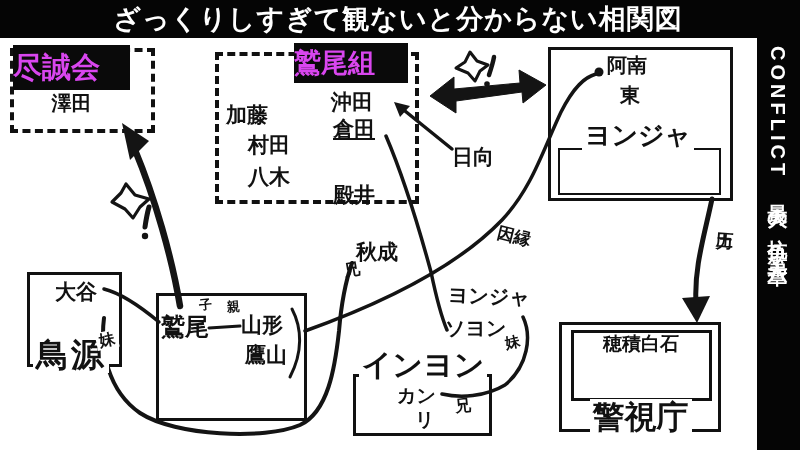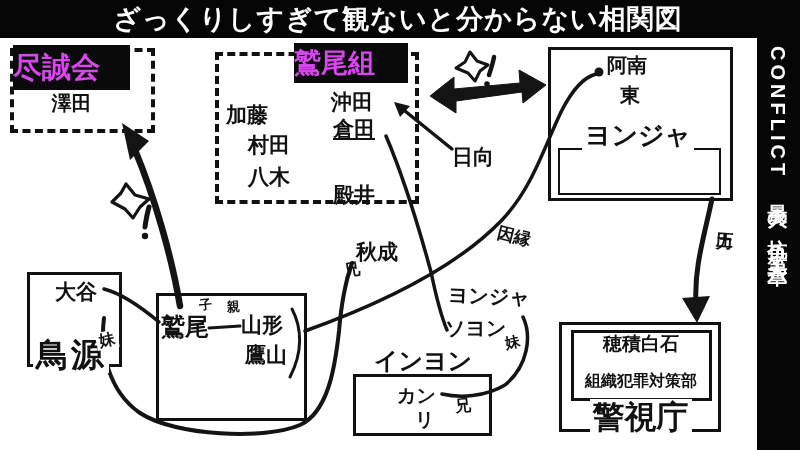--- a/index.html
+++ b/index.html
@@ -67,38 +67,37 @@
   <div class="t g" style="left:620px;top:84px;font-size:20px;">東</div>
   <div class="box" style="left:558px;top:148px;width:159px;height:43px;border:2.5px solid #111;"></div>
   <div class="t m center" style="left:548px;top:122px;width:180px;font-size:26px;"><span class="wbg">ヨンジャ</span></div>
 
   <div class="box" style="left:559px;top:322px;width:156px;height:104px;border:3.5px solid #111;"></div>
   <div class="box" style="left:571px;top:330px;width:135px;height:65px;border:3px solid #111;"></div>
   <div class="t m" style="left:571px;top:334px;width:140px;display:flex;justify-content:center;font-size:19px;">
     <span>穂積</span>
     <span>白石</span>
   </div>
-  <div class="t m center" style="left:567px;top:372px;width:148px;font-size:16px;">組織犯罪対策部</div>
   <div class="t m center" style="left:559px;top:400px;width:163px;font-size:32px;"><span class="wbg">警視庁</span></div>
 
   <div class="box" style="left:27px;top:272px;width:89px;height:89px;border:3.5px solid #111;"></div>
   <div class="t g" style="left:55px;top:280px;font-size:21px;">大谷</div>
   <div class="t g" style="left:65px;top:310px;font-size:21px;margin-top:37px;">紗矢</div>
   <div class="t m" style="left:33px;top:337px;font-size:33px;letter-spacing:2px;"><span class="wbg">鳥源</span></div>
   <div class="t hand wbg" style="left:96px;top:331px;font-size:16px;transform:rotate(-12deg);">妹</div>
 
   <div class="box" style="left:156px;top:293px;width:145px;height:122px;border:3.5px solid #111;"></div>
   <div class="t g" style="left:161px;top:314px;font-size:24px;">鷲尾</div>
   <div class="t g" style="left:241px;top:313px;font-size:21px;">山形</div>
   <div class="t g" style="left:245px;top:343px;font-size:21px;">鷹山</div>
   <div class="t hand" style="left:199px;top:298px;font-size:13px;transform:rotate(-6deg);">子</div>
   <div class="t hand" style="left:227px;top:300px;font-size:13px;transform:rotate(-4deg);">親</div>
 
   <div class="box" style="left:353px;top:374px;width:133px;height:56px;border:3.5px solid #111;"></div>
-  <div class="t g center" style="left:353px;top:348px;width:140px;font-size:24px;"><span class="wbg">インヨン</span></div>
+  <div class="t g center" style="left:353px;top:348px;width:140px;font-size:30px;"><span class="wbg">インヨン</span></div>
   <div class="t g" style="left:397px;top:386px;font-size:19px;">カン</div>
   <div class="t g" style="left:415px;top:410px;font-size:19px;">リ</div>
   <div class="t hand" style="left:455px;top:397px;font-size:16px;transform:rotate(-6deg);">兄</div>
 
   <div class="t g" style="left:452px;top:145px;font-size:21px;">日向</div>
   <div class="t g" style="left:356px;top:240px;font-size:21px;">秋成</div>
   <div class="t hand" style="left:344px;top:261px;font-size:16px;transform:rotate(-10deg);">兄</div>
   <div class="t g" style="left:448px;top:285px;font-size:20px;transform:rotate(2deg);">ヨンジャ</div>
   <div class="t g" style="left:445px;top:317px;font-size:20px;">ソヨン</div>
   <div class="t hand" style="left:505px;top:334px;font-size:15px;transform:rotate(-12deg);">妹</div>

